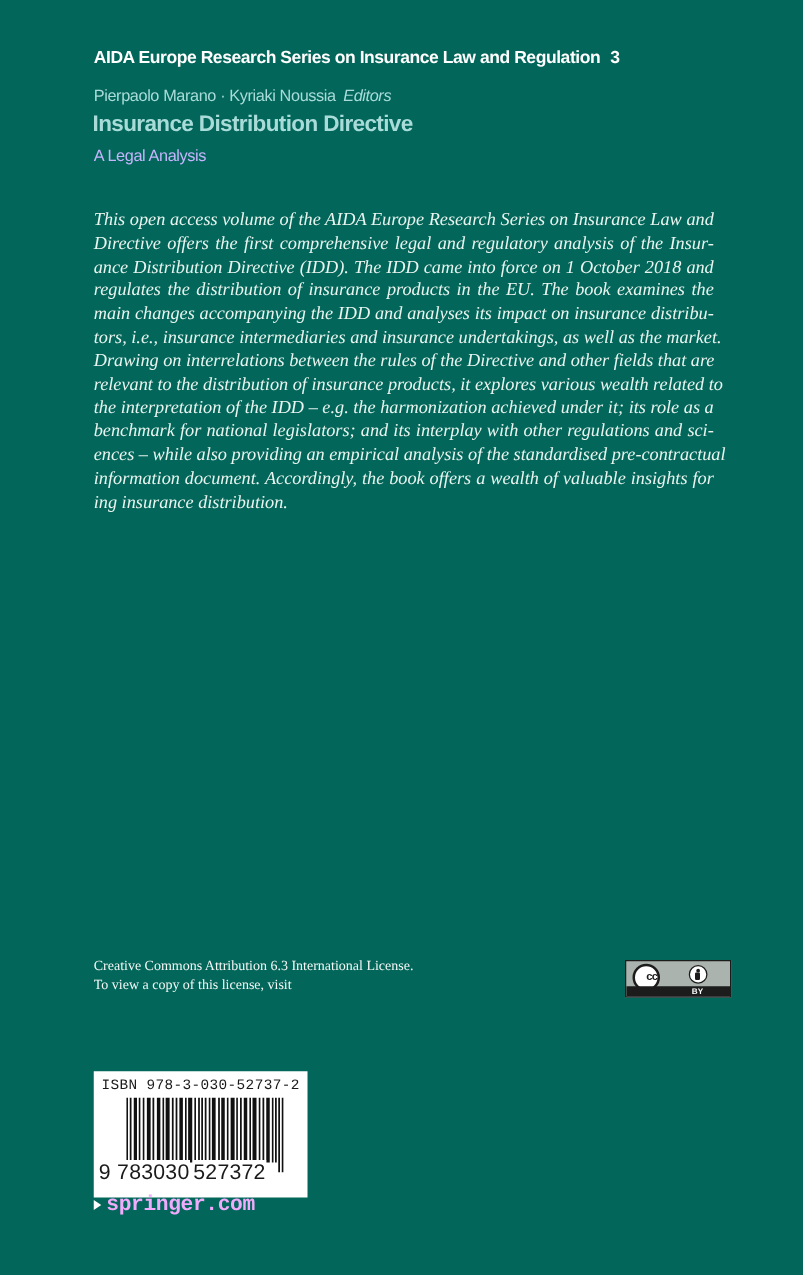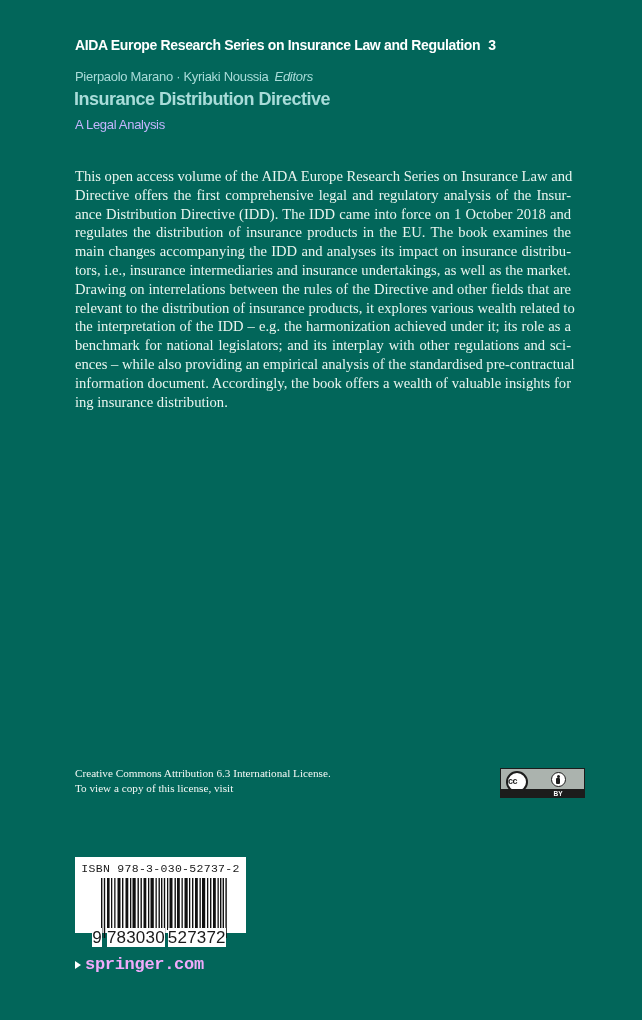--- a/index.html
+++ b/index.html
@@ -65,20 +65,21 @@
   }
   .blurb {
     position: absolute;
     left: 75px;
     top: 167px;
     width: 496px;
     color: #e9f5ef;
     font-family: "Liberation Serif", serif;
     font-size: 14.6px;
     line-height: 18.8px;
+    font-style: italic;
   }
   .blurb-line {
     display: block;
     white-space: nowrap;
     text-align: justify;
     text-align-last: justify;
   }
   .blurb-line.last {
     text-align-last: left;
   }
@@ -133,21 +134,21 @@
     width: 22px;
     height: 22px;
     border-radius: 50%;
     background: #ffffff;
     border: 2.5px solid #1c1c1c;
     box-sizing: border-box;
     font-family: "Liberation Sans", sans-serif;
     font-weight: bold;
     font-size: 9px;
     color: #1c1c1c;
-    text-align: left;
+    text-align: right;
     line-height: 17px;
     letter-spacing: -0.5px;
   }
   .by-circle {
     position: absolute;
     left: 50px;
     top: 3px;
     width: 15px;
     height: 15px;
     border-radius: 50%;
@@ -171,21 +172,21 @@
     width: 4px;
     height: 6px;
     background: #1c1c1c;
     border-radius: 1px;
   }
   .isbn-box {
     position: absolute;
     left: 75px;
     top: 857px;
     width: 171px;
-    height: 76px;
+    height: 101px;
     background: #ffffff;
   }
   .isbn-text {
     position: absolute;
     left: 0;
     right: 0;
     top: 5px;
     text-align: center;
     font-family: "Liberation Mono", monospace;
     font-size: 11.5px;
@@ -204,21 +205,20 @@
     position: absolute;
     left: 4px;
     top: 71px;
     width: 160px;
     font-family: "Liberation Sans", sans-serif;
     font-size: 17px;
     color: #1a1a1a;
     white-space: nowrap;
     letter-spacing: 0.2px;
     line-height: 20px;
-    text-align: center;
   }
   .barcode-digits span {
     background: #ffffff;
   }
   .digit-first { margin-right: 5px; }
   .digit-mid { margin-right: 3px; }
   .springer-link {
     position: absolute;
     left: 75px;
     top: 955px;

